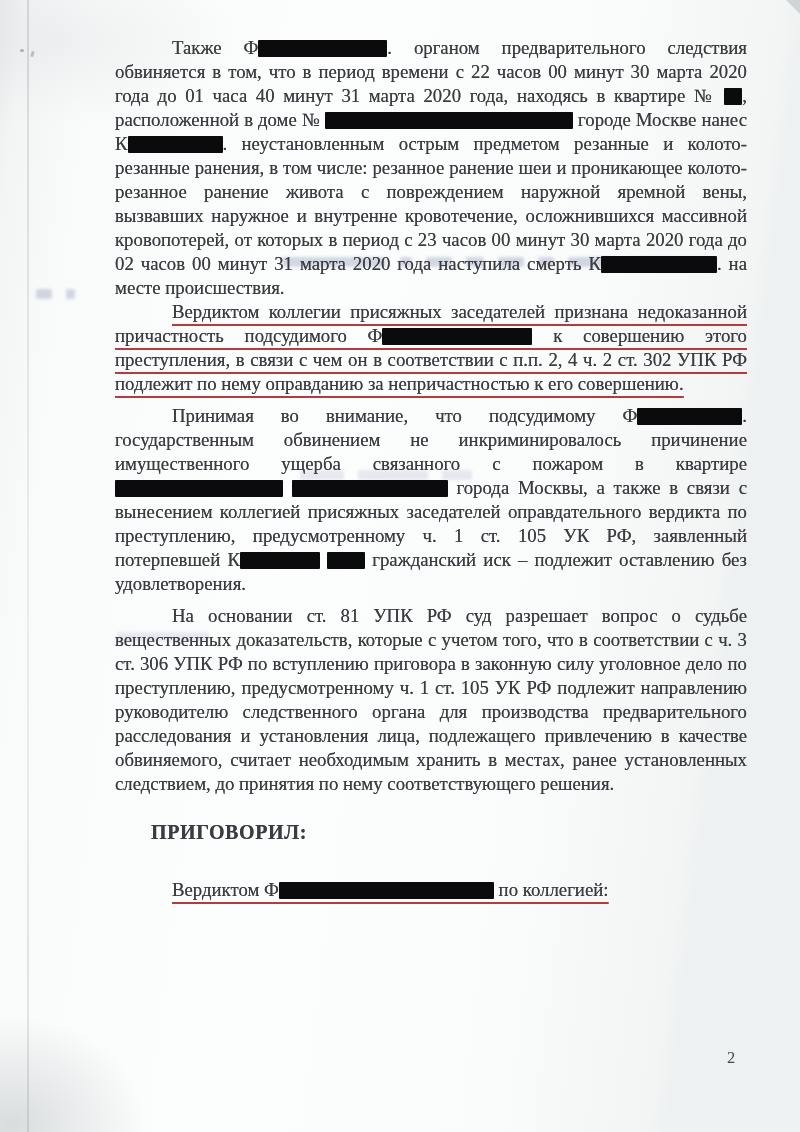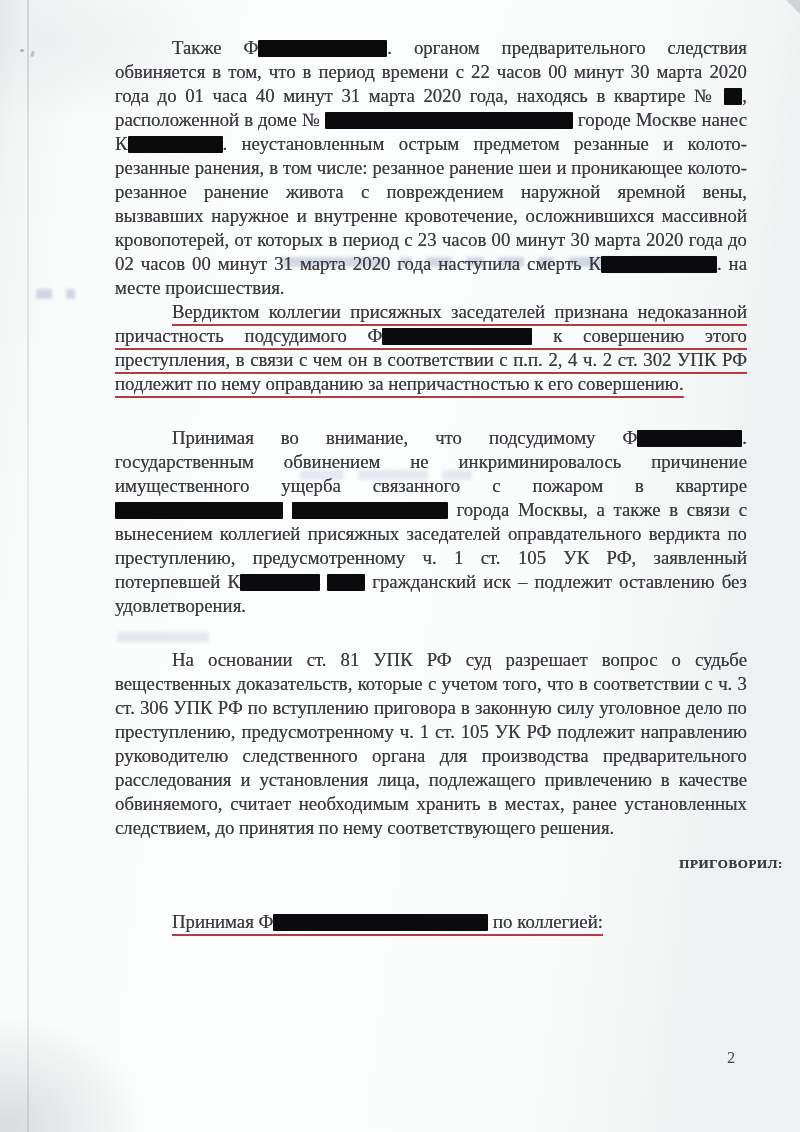--- a/index.html
+++ b/index.html
@@ -31,34 +31,34 @@
 
   
   .ghost{position:absolute;display:flex;gap:14px;filter:blur(1.4px);opacity:.42;}
   .ghost i{display:block;height:10px;background:#9aa6c0;border-radius:2px;}
   .ghost.fainter{opacity:.22;}
 
   .content{position:absolute;left:115px;top:36px;width:632px;}
 
   p.para{margin:0;text-indent:57px;text-align:justify;
     text-shadow:0 0 0.5px rgba(45,45,52,0.75);}
-  p.para.spaced{margin-bottom:30px;font-family:Liberation Serif, serif;}
+  p.para.spaced{margin-bottom:8px;font-family:Liberation Serif, serif;}
   p.para.underlined{
     text-decoration-line:underline;
     text-decoration-color:var(--red);
     text-decoration-thickness:2.4px;
     text-underline-offset:6px;
   }
   .redact{display:inline-block;height:17px;background:var(--ink-redact);
     vertical-align:-3px;border-radius:1px;position:relative;}
   p.underlined .redact::after{content:"";position:absolute;left:-2px;right:-2px;
     bottom:-5px;height:2.4px;background:var(--red);}
 
-  p.heading{margin:12px 0 34px;text-indent:0;text-align:right;font-weight:bold;
-    font-size:13px;letter-spacing:0.6px;transform:translateX(36px);
+  p.heading{margin:24px 0 34px;text-indent:0;text-align:left;font-weight:bold;
+    font-size:20px;letter-spacing:0.6px;transform:translateX(36px);
     text-shadow:0 0 0.5px rgba(45,45,52,0.8);}
 
   .page-number{position:absolute;left:727px;top:1046px;font-size:16.5px;color:#47474c;
     font-family:"Liberation Serif","DejaVu Serif",serif;}
 </style>
 </head>
 <body>
 
 <div class="page">
 
@@ -89,17 +89,17 @@
   <div class="ghost fainter" style="left:117px;top:632px;">
     <i style="width:92px"></i>
   </div>
 
   <div class="content">
       <p class="para"><span class="run">Также Ф</span><span class="redact" style="width: 129px;"></span><span class="run">. органом предварительного следствия обвиняется в том, что в период времени с 22 часов 00 минут 30 марта 2020 года до 01 часа 40 минут 31 марта 2020 года, находясь в квартире № </span><span class="redact" style="width: 18px;"></span><span class="run">, расположенной в доме № </span><span class="redact" style="width: 248px;"></span><span class="run"> городе Москве нанес К</span><span class="redact" style="width: 95px;"></span><span class="run">. неустановленным острым предметом резанные и колото-резанные ранения, в том числе: резанное ранение шеи и проникающее колото-резанное ранение живота с повреждением наружной яремной вены, вызвавших наружное и внутренне кровотечение, осложнившихся массивной кровопотерей, от которых в период с 23 часов 00 минут 30 марта 2020 года до 02 часов 00 минут 31 марта 2020 года наступила смерть К</span><span class="redact" style="width: 116px;"></span><span class="run">. на месте происшествия.</span></p>
       <p class="para underlined spaced"><span class="run">Вердиктом коллегии присяжных заседателей признана недоказанной причастность подсудимого Ф</span><span class="redact" style="width: 150px;"></span><span class="run"> к совершению этого преступления, в связи с чем он в соответствии с п.п. 2, 4 ч. 2 ст. 302 УПК РФ подлежит по нему оправданию за непричастностью к его совершению.</span></p>
       <p class="para spaced"><span class="run">Принимая во внимание, что подсудимому Ф</span><span class="redact" style="width: 105px;"></span><span class="run">. государственным обвинением не инкриминировалось причинение имущественного ущерба связанного с пожаром в квартире </span><span class="redact" style="width: 168px;"></span><span class="run"> </span><span class="redact" style="width: 156px;"></span><span class="run"> города Москвы, а также в связи с вынесением коллегией присяжных заседателей оправдательного вердикта по преступлению, предусмотренному ч. 1 ст. 105 УК РФ, заявленный потерпевшей К</span><span class="redact" style="width: 80px;"></span><span class="run"> </span><span class="redact" style="width: 38px;"></span><span class="run"> гражданский иск – подлежит оставлению без удовлетворения.</span></p>
       <p class="para"><span class="run">На основании ст. 81 УПК РФ суд разрешает вопрос о судьбе вещественных доказательств, которые с учетом того, что в соответствии с ч. 3 ст. 306 УПК РФ по вступлению приговора в законную силу уголовное дело по преступлению, предусмотренному ч. 1 ст. 105 УК РФ подлежит направлению руководителю следственного органа для производства предварительного расследования и установления лица, подлежащего привлечению в качестве обвиняемого, считает необходимым хранить в местах, ранее установленных следствием, до принятия по нему соответствующего решения.</span></p>
       <p class="heading para-heading"><span class="run">ПРИГОВОРИЛ:</span></p>
-      <p class="para underlined"><span class="run">Принимая Ф</span><span class="redact" style="width: 215px;"></span><span class="run"> по коллегией:</span></p>
+      <p class="para underlined"><span class="run">Вердиктом Ф</span><span class="redact" style="width: 215px;"></span><span class="run"> по коллегией:</span></p>
     </div>
 
   <div class="page-number">2</div>
 </div>
 
 </body></html>

